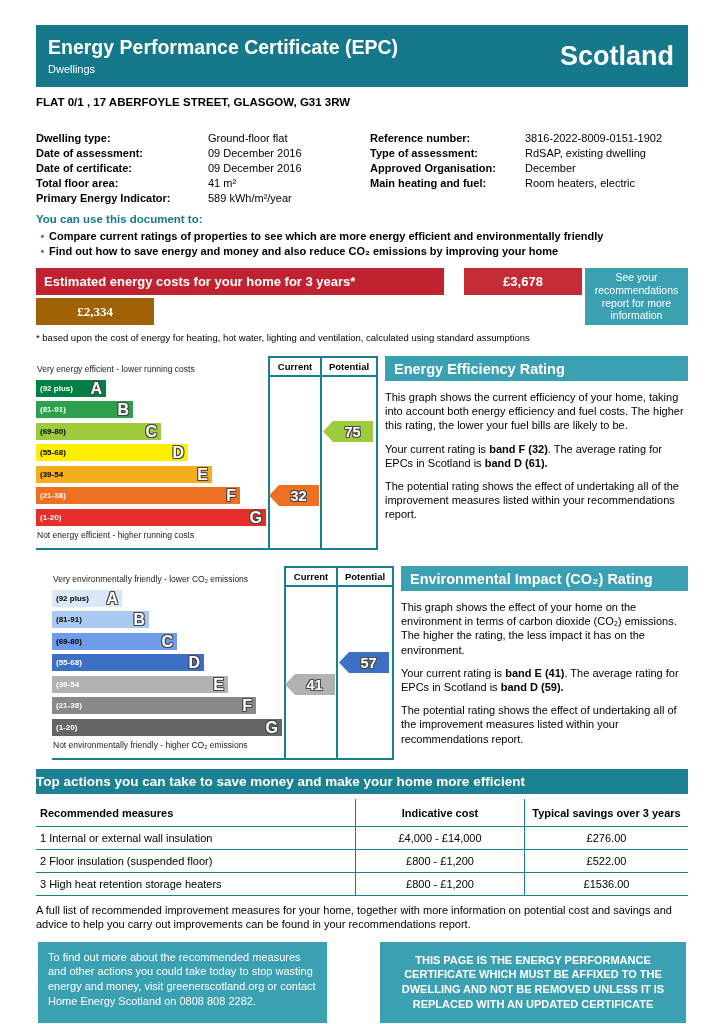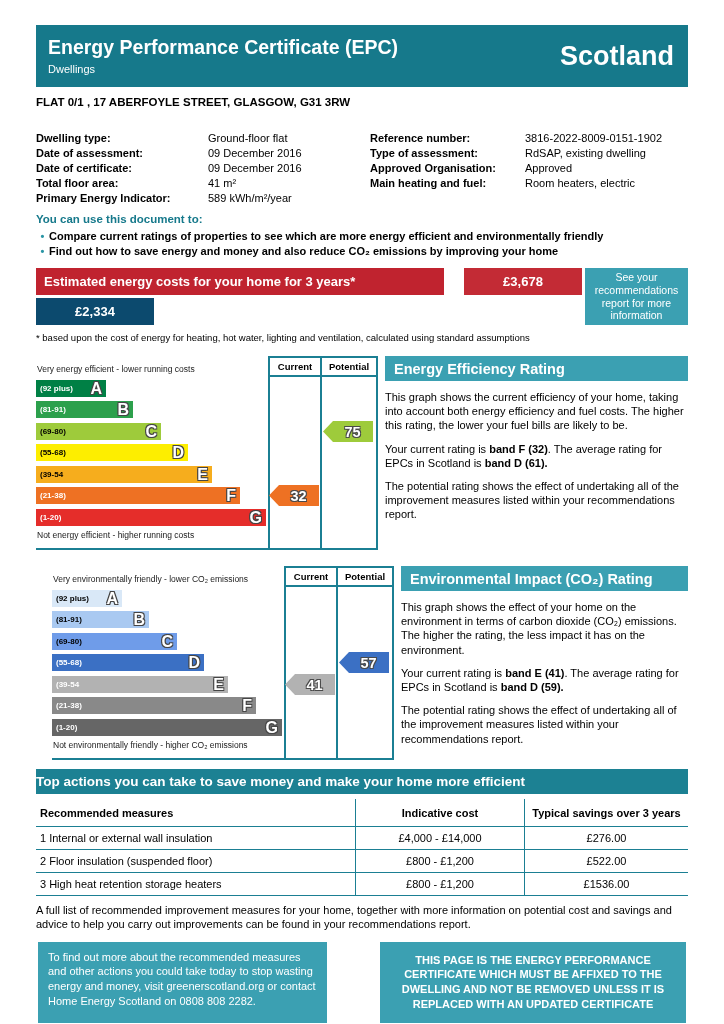--- a/index.html
+++ b/index.html
@@ -138,21 +138,21 @@
       <div class="drow">
           <span class="dlabel">Reference number:</span>
           <span>3816-2022-8009-0151-1902</span>
         </div>
       <div class="drow">
           <span class="dlabel">Type of assessment:</span>
           <span>RdSAP, existing dwelling</span>
         </div>
       <div class="drow">
           <span class="dlabel">Approved Organisation:</span>
-          <span>Approved</span>
+          <span>December</span>
         </div>
       <div class="drow">
           <span class="dlabel">Main heating and fuel:</span>
           <span>Room heaters, electric</span>
         </div>
     </div>
   </div>
 
   <div class="use-head">You can use this document to:</div>
   <div class="bullets">
@@ -166,21 +166,21 @@
       </div>
   </div>
 
   <div class="costs">
     <div class="cost-bars">
       <div class="cost-row">
         <div class="cost-label" style="background-color: rgb(192, 35, 47);">Estimated energy costs for your home for 3 years*</div>
         <div class="cost-value" style="background-color: rgb(195, 43, 53);">£3,678</div>
       </div>
       <div class="cost-row">
-        <div class="cost-value" style="background-color: #0c4a6e;">£2,334</div>
+        <div class="cost-value" style="background-color: #a16207; font-family: Liberation Serif, serif;">£2,334</div>
       </div>
     </div>
     <div class="cost-aside">See your recommendations report for more information</div>
   </div>
   <div class="footnote">* based upon the cost of energy for heating, hot water, lighting and ventilation, calculated using standard assumptions</div>
 
   <div class="chart-section cs1">
     <div class="chart">
       <div class="cap cap-top">Very energy efficient - lower running costs</div>
       <div class="band r0 w0" style="background-color: rgb(0, 128, 69);">

